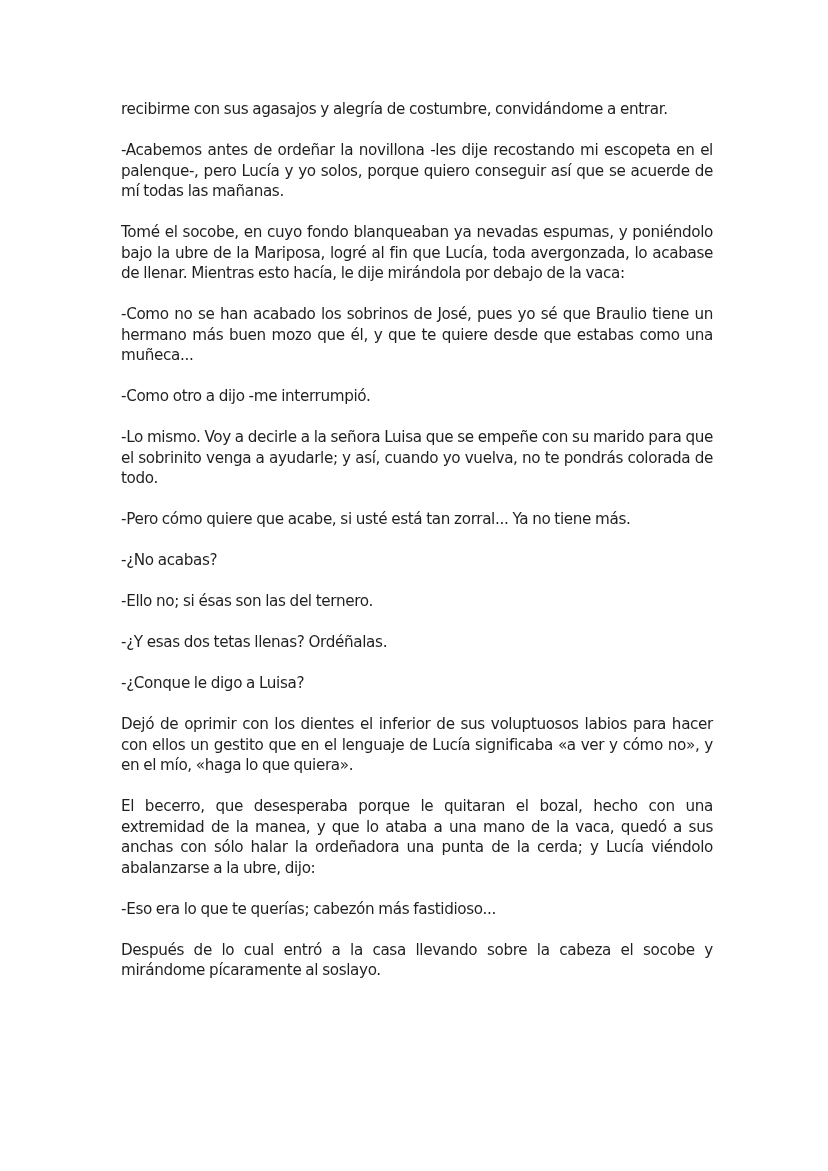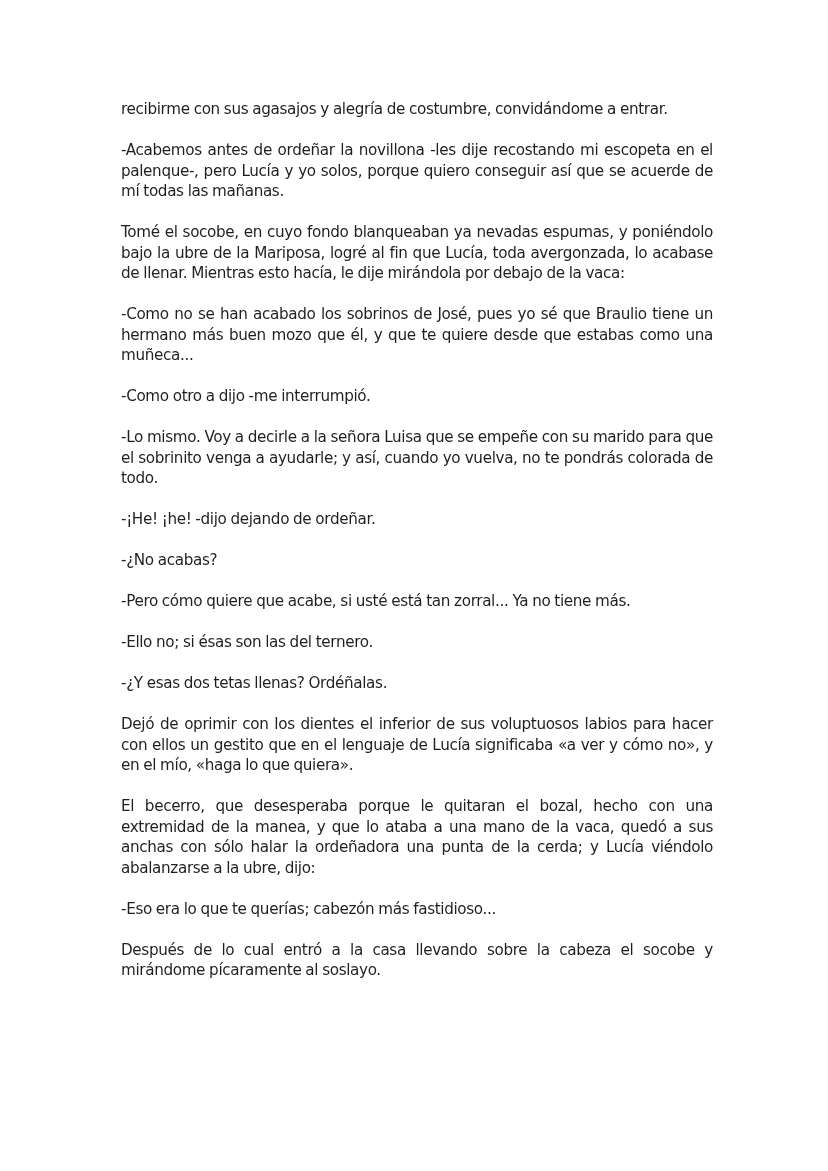--- a/index.html
+++ b/index.html
@@ -34,22 +34,22 @@
 </head>
 <body>
 
 <div class="page">
   <p>recibirme con sus agasajos y alegría de costumbre, convidándome a entrar.</p>
   <p>-Acabemos antes de ordeñar la novillona -les dije recostando mi escopeta en el palenque-, pero Lucía y yo solos, porque quiero conseguir así que se acuerde de mí todas las mañanas.</p>
   <p>Tomé el socobe, en cuyo fondo blanqueaban ya nevadas espumas, y poniéndolo bajo la ubre de la Mariposa, logré al fin que Lucía, toda avergonzada, lo acabase de llenar. Mientras esto hacía, le dije mirándola por debajo de la vaca:</p>
   <p>-Como no se han acabado los sobrinos de José, pues yo sé que Braulio tiene un hermano más buen mozo que él, y que te quiere desde que estabas como una muñeca...</p>
   <p>-Como otro a dijo -me interrumpió.</p>
   <p>-Lo mismo. Voy a decirle a la señora Luisa que se empeñe con su marido para que el sobrinito venga a ayudarle; y así, cuando yo vuelva, no te pondrás colorada de todo.</p>
-  <p>-¡He! ¡he! -dijo dejando de ordeñar.</p>
+  <p>-Pero cómo quiere que acabe, si usté está tan zorral... Ya no tiene más.</p>
   <p>-¿No acabas?</p>
-  <p>-Pero cómo quiere que acabe, si usté está tan zorral... Ya no tiene más.</p>
   <p>-Ello no; si ésas son las del ternero.</p>
   <p>-¿Y esas dos tetas llenas? Ordéñalas.</p>
+  <p>-¿Conque le digo a Luisa?</p>
   <p>Dejó de oprimir con los dientes el inferior de sus voluptuosos labios para hacer con ellos un gestito que en el lenguaje de Lucía significaba «a ver y cómo no», y en el mío, «haga lo que quiera».</p>
   <p>El becerro, que desesperaba porque le quitaran el bozal, hecho con una extremidad de la manea, y que lo ataba a una mano de la vaca, quedó a sus anchas con sólo halar la ordeñadora una punta de la cerda; y Lucía viéndolo abalanzarse a la ubre, dijo:</p>
   <p>-Eso era lo que te querías; cabezón más fastidioso...</p>
   <p>Después de lo cual entró a la casa llevando sobre la cabeza el socobe y mirándome pícaramente al soslayo.</p>
 </div>
 
 </body></html>

